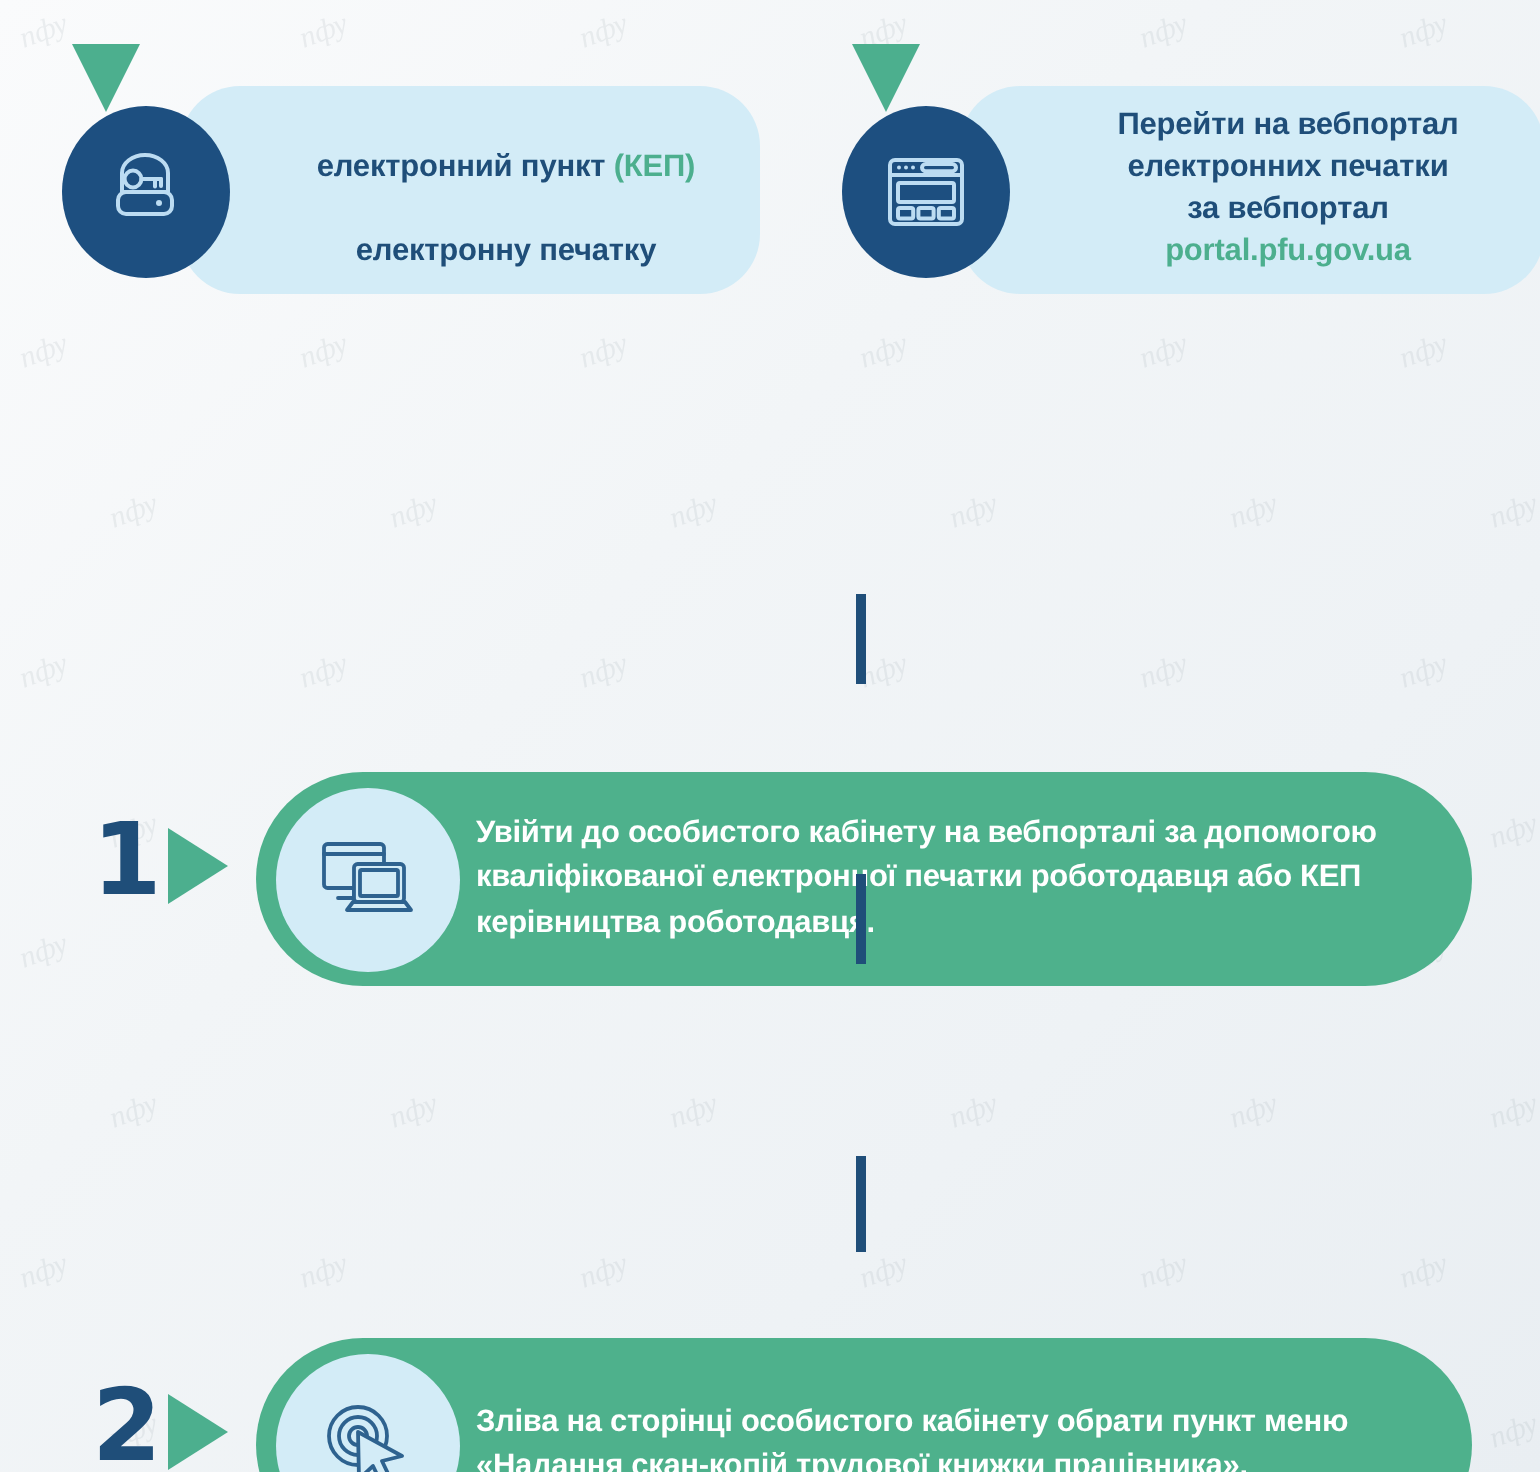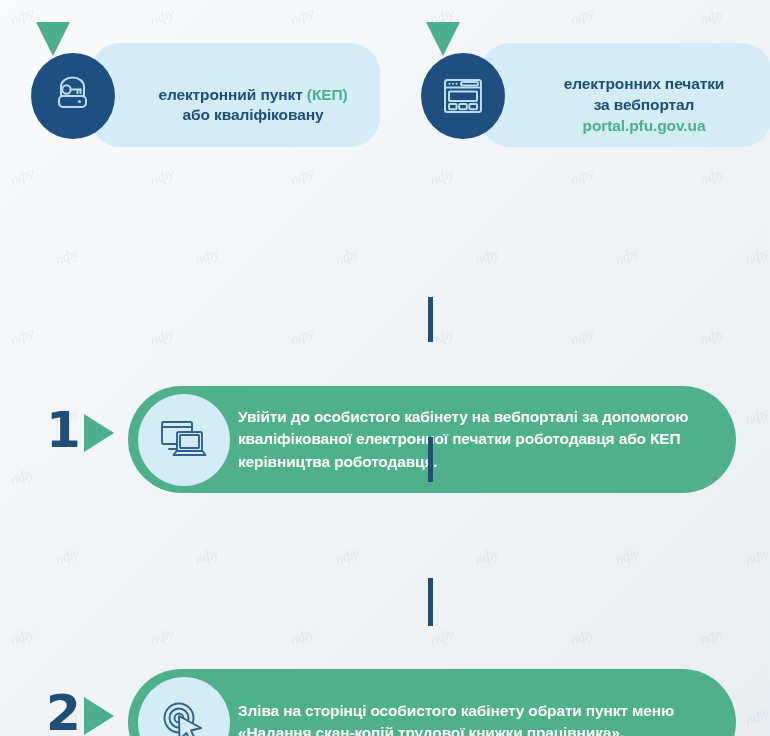--- a/index.html
+++ b/index.html
@@ -250,21 +250,22 @@
 
   <div class="top-row">
 
     <div class="top-item left">
       <div class="tri-down"></div>
 
       <div class="top-card">
         <div class="top-card-text">
           <br>
           <span>електронний пункт </span><span class="accent-green">(КЕП)</span><br>
-          <span>або кваліфіковану</span><br>
+          <br>
+          <span>електронну печатку</span>
         </div>
       </div>
 
       <div class="top-badge">
         <span>
           <svg width="46" height="46" viewBox="0 0 46 46" fill="none" stroke="#bcdcf2" stroke-width="2" stroke-linejoin="round" stroke-linecap="round">
             <path d="M11 23 V13.5 a11.5 9 0 0 1 23 0 V23 Z"></path>
             <rect x="9" y="23" width="27" height="11" rx="4"></rect>
             <circle cx="16.5" cy="16.5" r="4.2"></circle>
             <path d="M20.7 16.5 H30.5"></path>
@@ -274,21 +275,21 @@
           </svg>
         </span>
       </div>
     </div>
 
     <div class="top-item right">
       <div class="tri-down"></div>
 
       <div class="top-card wide">
         <div class="top-card-text">
-          <br>
+          <span>Перейти на вебпортал</span><br>
           <span>електронних печатки</span><br>
           <span>за вебпортал</span><br>
           <span class="accent-green">portal.pfu.gov.ua</span>
         </div>
       </div>
 
       <div class="top-badge">
         <span>
           <svg width="46" height="46" viewBox="0 0 46 46" fill="none" stroke="#bcdcf2" stroke-width="2" stroke-linejoin="round" stroke-linecap="round">
             <rect x="5" y="7" width="36" height="32" rx="2.5"></rect>

